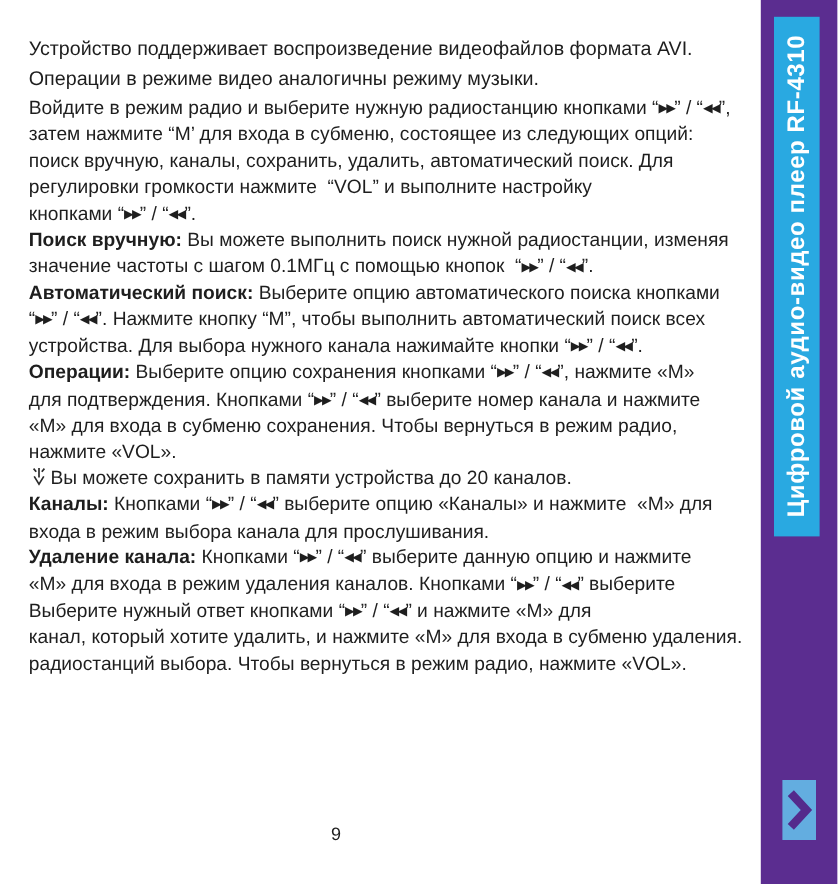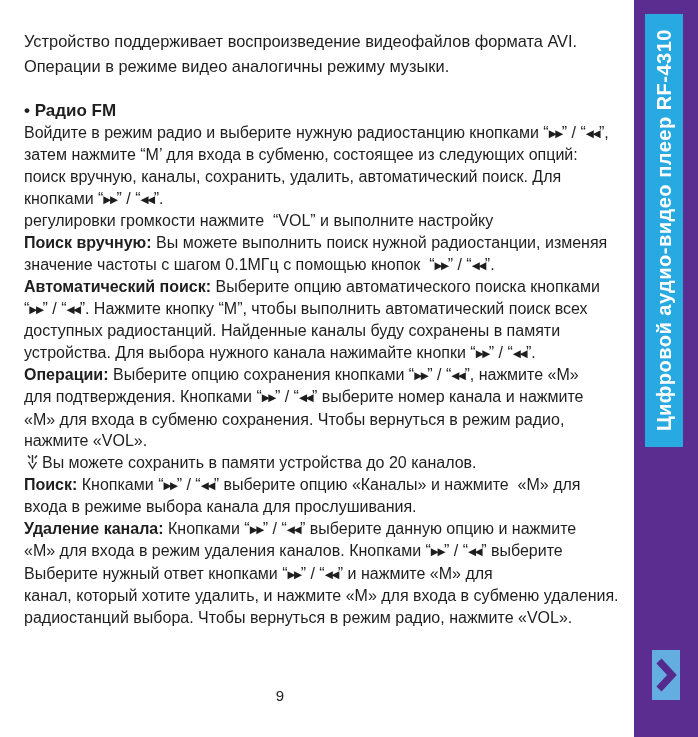--- a/index.html
+++ b/index.html
@@ -43,47 +43,45 @@
   }
 </style>
 </head>
 <body>
 
 <div class="content">
   <div class="intro">
       <div class="line">Устройство поддерживает воспроизведение видеофайлов формата AVI.</div>
       <div class="line">Операции в режиме видео аналогичны режиму музыки.</div>
     </div>
-  <div class="heading">• Радио FM</div>
   <div class="body-lines">
       <div class="line">Войдите в режим радио и выберите нужную радиостанцию кнопками “<span class="ar">▶▶</span>” / “<span class="ar">◀◀</span>”,</div>
       <div class="line">затем нажмите “M’ для входа в субменю, состоящее из следующих опций:</div>
       <div class="line">поиск вручную, каналы, сохранить, удалить, автоматический поиск. Для</div>
+      <div class="line">регулировки громкости нажмите  “VOL” и выполните настройку</div>
       <div class="line">кнопками “<span class="ar">▶▶</span>” / “<span class="ar">◀◀</span>”.</div>
-      <div class="line">регулировки громкости нажмите  “VOL” и выполните настройку</div>
       <div class="line"><b>Поиск вручную:</b> Вы можете выполнить поиск нужной радиостанции, изменяя</div>
       <div class="line">значение частоты с шагом 0.1МГц с помощью кнопок  “<span class="ar">▶▶</span>” / “<span class="ar">◀◀</span>”.</div>
       <div class="line"><b>Автоматический поиск:</b> Выберите опцию автоматического поиска кнопками</div>
       <div class="line">“<span class="ar">▶▶</span>” / “<span class="ar">◀◀</span>”. Нажмите кнопку “М”, чтобы выполнить автоматический поиск всех</div>
-      <div class="line">доступных радиостанций. Найденные каналы буду сохранены в памяти</div>
       <div class="line">устройства. Для выбора нужного канала нажимайте кнопки “<span class="ar">▶▶</span>” / “<span class="ar">◀◀</span>”.</div>
       <div class="line"><b>Операции:</b> Выберите опцию сохранения кнопками “<span class="ar">▶▶</span>” / “<span class="ar">◀◀</span>”, нажмите «М»</div>
       <div class="line">для подтверждения. Кнопками “<span class="ar">▶▶</span>” / “<span class="ar">◀◀</span>” выберите номер канала и нажмите</div>
       <div class="line">«М» для входа в субменю сохранения. Чтобы вернуться в режим радио,</div>
       <div class="line">нажмите «VOL».</div>
       <div class="line"><svg class="note-ic" width="13" height="16" viewBox="0 0 13 16">
           <g fill="none" stroke="#2a2a2a" stroke-width="1.4">
             <line x1="2" y1="1.5" x2="4.2" y2="4.2"></line>
             <line x1="11" y1="1.5" x2="8.8" y2="4.2"></line>
             <line x1="6.5" y1="1" x2="6.5" y2="9"></line>
             <polyline points="2.5,8 6.5,14.5 10.5,8"></polyline>
           </g>
         </svg>Вы можете сохранить в памяти устройства до 20 каналов.</div>
-      <div class="line"><b>Поиск:</b> Кнопками “<span class="ar">▶▶</span>” / “<span class="ar">◀◀</span>” выберите опцию «Каналы» и нажмите  «М» для</div>
-      <div class="line">входа в режиме выбора канала для прослушивания.</div>
+      <div class="line"><b>Каналы:</b> Кнопками “<span class="ar">▶▶</span>” / “<span class="ar">◀◀</span>” выберите опцию «Каналы» и нажмите  «М» для</div>
+      <div class="line">входа в режим выбора канала для прослушивания.</div>
       <div class="line"><b>Удаление канала:</b> Кнопками “<span class="ar">▶▶</span>” / “<span class="ar">◀◀</span>” выберите данную опцию и нажмите</div>
       <div class="line">«М» для входа в режим удаления каналов. Кнопками “<span class="ar">▶▶</span>” / “<span class="ar">◀◀</span>” выберите</div>
       <div class="line">Выберите нужный ответ кнопками “<span class="ar">▶▶</span>” / “<span class="ar">◀◀</span>” и нажмите «М» для</div>
       <div class="line">канал, который хотите удалить, и нажмите «М» для входа в субменю удаления.</div>
       <div class="line">радиостанций выбора. Чтобы вернуться в режим радио, нажмите «VOL».</div>
     </div>
 </div>
 
 <div class="page-number">9</div>
 

